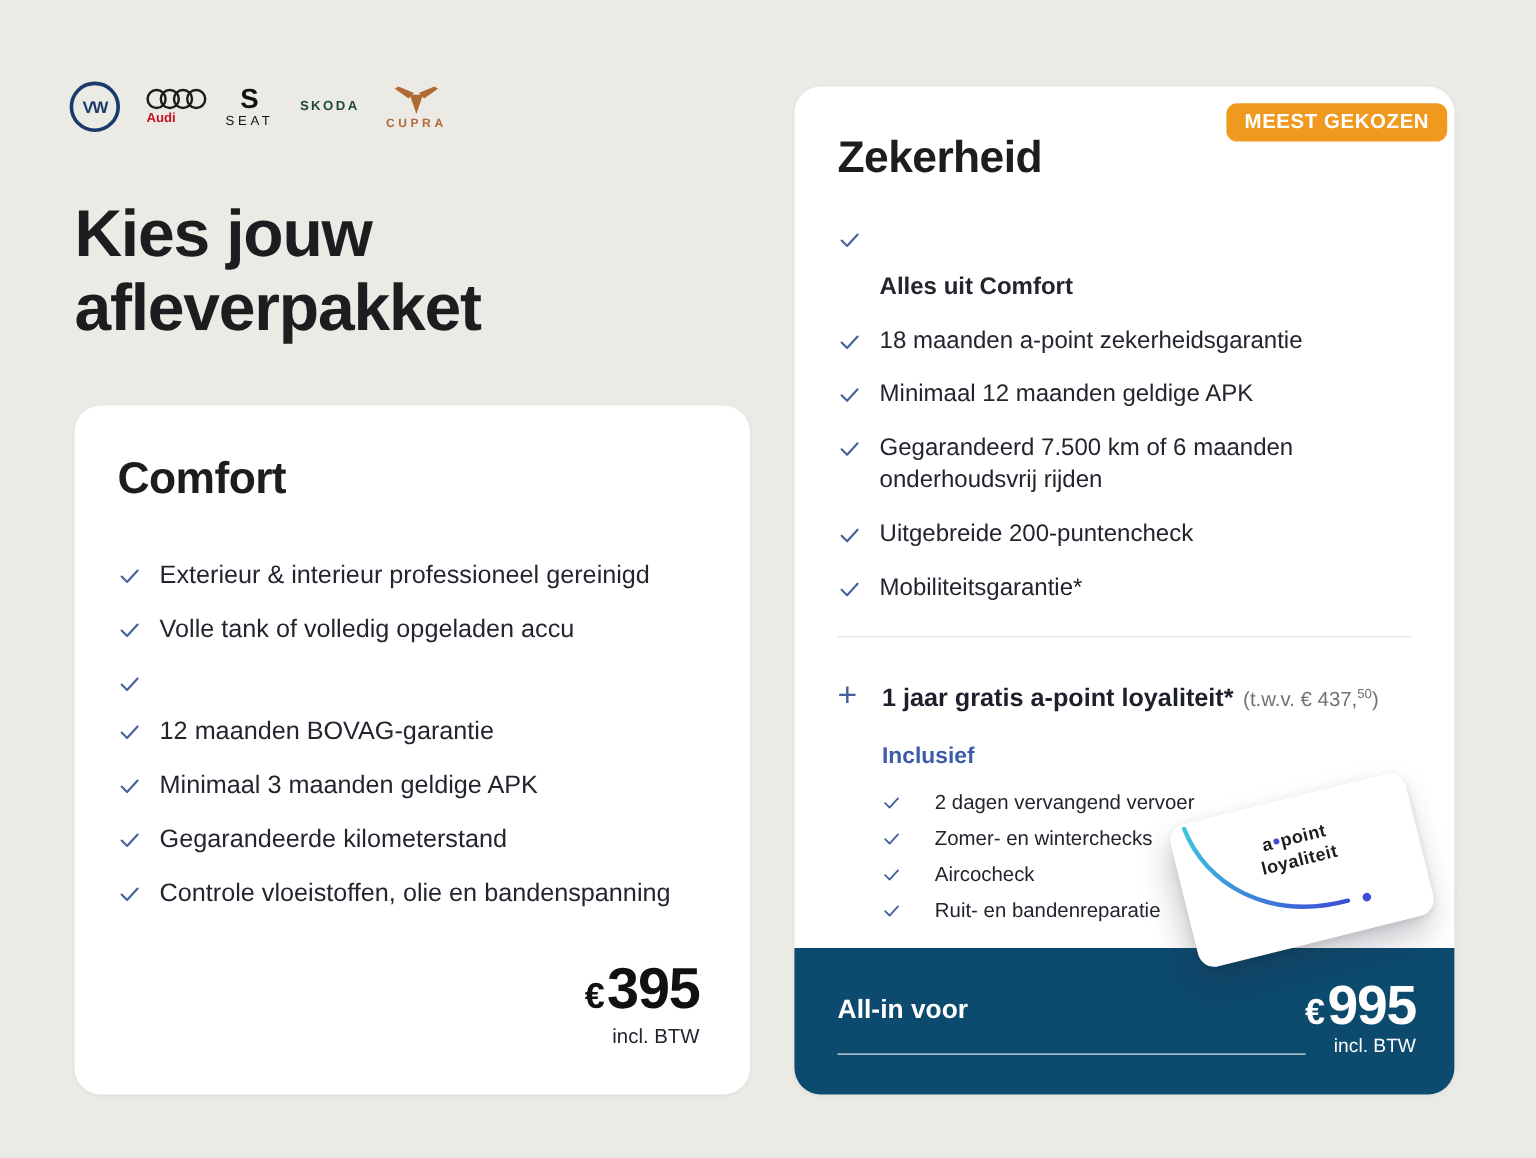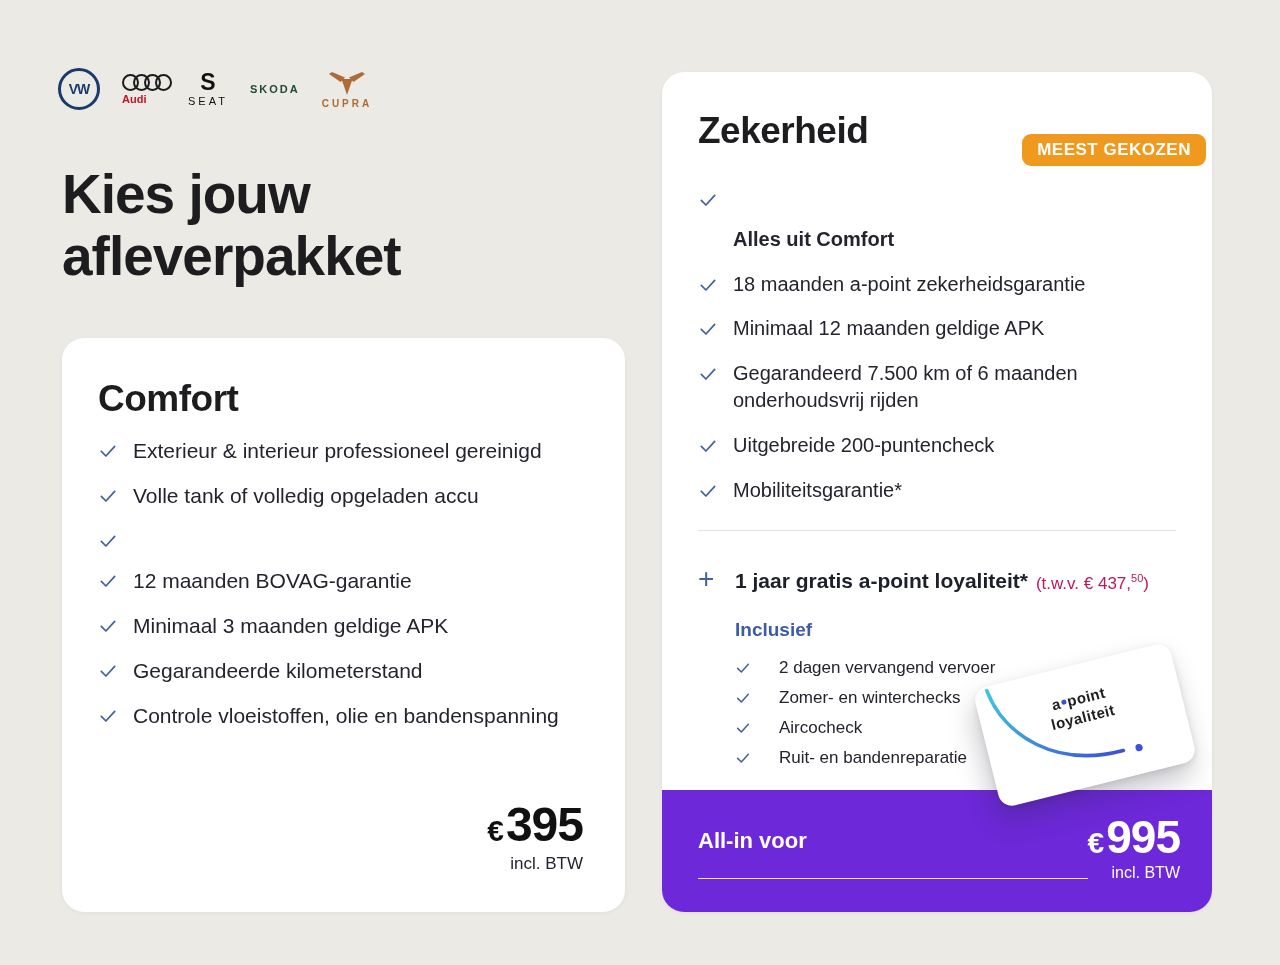--- a/index.html
+++ b/index.html
@@ -44,50 +44,50 @@
   
   .card {
     position: absolute; background: #FFFFFF; border-radius: 22px;
     box-shadow: 0 1px 4px rgba(0,0,0,0.05);
   }
   .card-comfort { left: 62px; top: 338px; width: 563px; height: 574px; padding: 40px 36px; }
   .card-zekerheid { left: 662px; top: 72px; width: 550px; height: 840px; padding: 38px 32px 0 36px; }
 
   .card-title { font-size: 37px; font-weight: 700; color: #1D1D1F; letter-spacing: -0.5px; }
 
-  .feature-list { margin-top: 17px; list-style: none; }
+  .feature-list { margin-top: 46px; list-style: none; }
   .feature-list li {
     display: flex; align-items: flex-start; gap: 15px;
     font-size: 21px; line-height: 1.38; color: #23242E; margin-bottom: 16px;
   }
   .card-zekerheid .feature-list { margin-top: 34px; }
   .card-zekerheid .feature-list li { font-size: 20px; margin-bottom: 17px; }
   .feature-list li.bold span { font-weight: 700; margin-top: 40px; }
   .check { flex: 0 0 auto; margin-top: 4px; }
 
   .price-block { position: absolute; right: 42px; bottom: 38px; text-align: right; }
   .price-line { display: flex; align-items: baseline; justify-content: flex-end; color: #111; }
   .price-euro { font-size: 30px; font-weight: 600; margin-right: 2px; }
   .price-amount { font-size: 48px; font-weight: 700; letter-spacing: -1px; }
   .price-note { font-size: 17px; color: #23242E; margin-top: 2px; }
 
   
   .badge {
     position: absolute; top: 14px; right: 6px;
     background: #F0991F; color: #FFFFFF; font-weight: 700; font-size: 17px;
-    letter-spacing: 0.5px; padding: 6px 15px; border-radius: 9px; margin-top: 48px;
+    letter-spacing: 0.5px; padding: 6px 15px; border-radius: 9px;
   }
 
   .divider { border: none; border-top: 1.5px solid #E4E2DE; margin: 26px 4px 0 0; }
 
   
   .loyalty-row { display: flex; align-items: baseline; margin-top: 36px; }
   .plus-icon { color: #45619D; font-size: 28px; font-weight: 500; width: 37px; line-height: 24px; }
   .loyalty-title { font-size: 21px; font-weight: 700; color: #1D1F2A; }
-  .loyalty-value { font-size: 17px; color: #be185d; margin-left: 8px; white-space: nowrap; }
+  .loyalty-value { font-size: 17px; color: #737373; margin-left: 8px; white-space: nowrap; }
   .loyalty-value sup { font-size: 11px; }
 
   .inclusief { margin-left: 37px; margin-top: 26px; color: #3C5CA8; font-size: 19px; font-weight: 700; }
   .sub-list { margin: 12px 0 0 37px; list-style: none; }
   .sub-list li {
     display: flex; align-items: center; gap: 28px;
     font-size: 17px; line-height: 30px; color: #23242E; font-weight: 400;
   }
   .sub-list .check { margin-top: 0; }
 
@@ -105,21 +105,21 @@
     letter-spacing: 0.4px; line-height: 1.25; white-space: nowrap;
   }
   .brand-dot {
     display: inline-block; width: 5px; height: 5px; border-radius: 50%;
     background: #3D4FD6; margin: 0 1px 2px 1px; vertical-align: middle;
   }
 
   
   .allin-footer {
     position: absolute; left: 0; bottom: 0; width: 100%; height: 122px;
-    background: #6d28d9; border-radius: 0 0 22px 22px; z-index: 2;
+    background: #0c4a6e; border-radius: 0 0 22px 22px; z-index: 2;
   }
   .allin-label { position: absolute; left: 36px; top: 38px; color: #FFFFFF; font-size: 22px; font-weight: 600; }
   .allin-rule { position: absolute; left: 36px; top: 88px; width: 390px; border: none; border-top: 1.5px solid rgba(255,255,255,0.85); }
   .allin-price { position: absolute; right: 32px; top: 20px; text-align: right; color: #FFFFFF; }
   .allin-price .price-line { color: #FFFFFF; }
   .allin-price .price-euro { font-size: 30px; }
   .allin-price .price-amount { font-size: 46px; }
   .allin-price .price-note { font-size: 16px; color: #FFFFFF; margin-top: 0; }
 
   .footnote {

